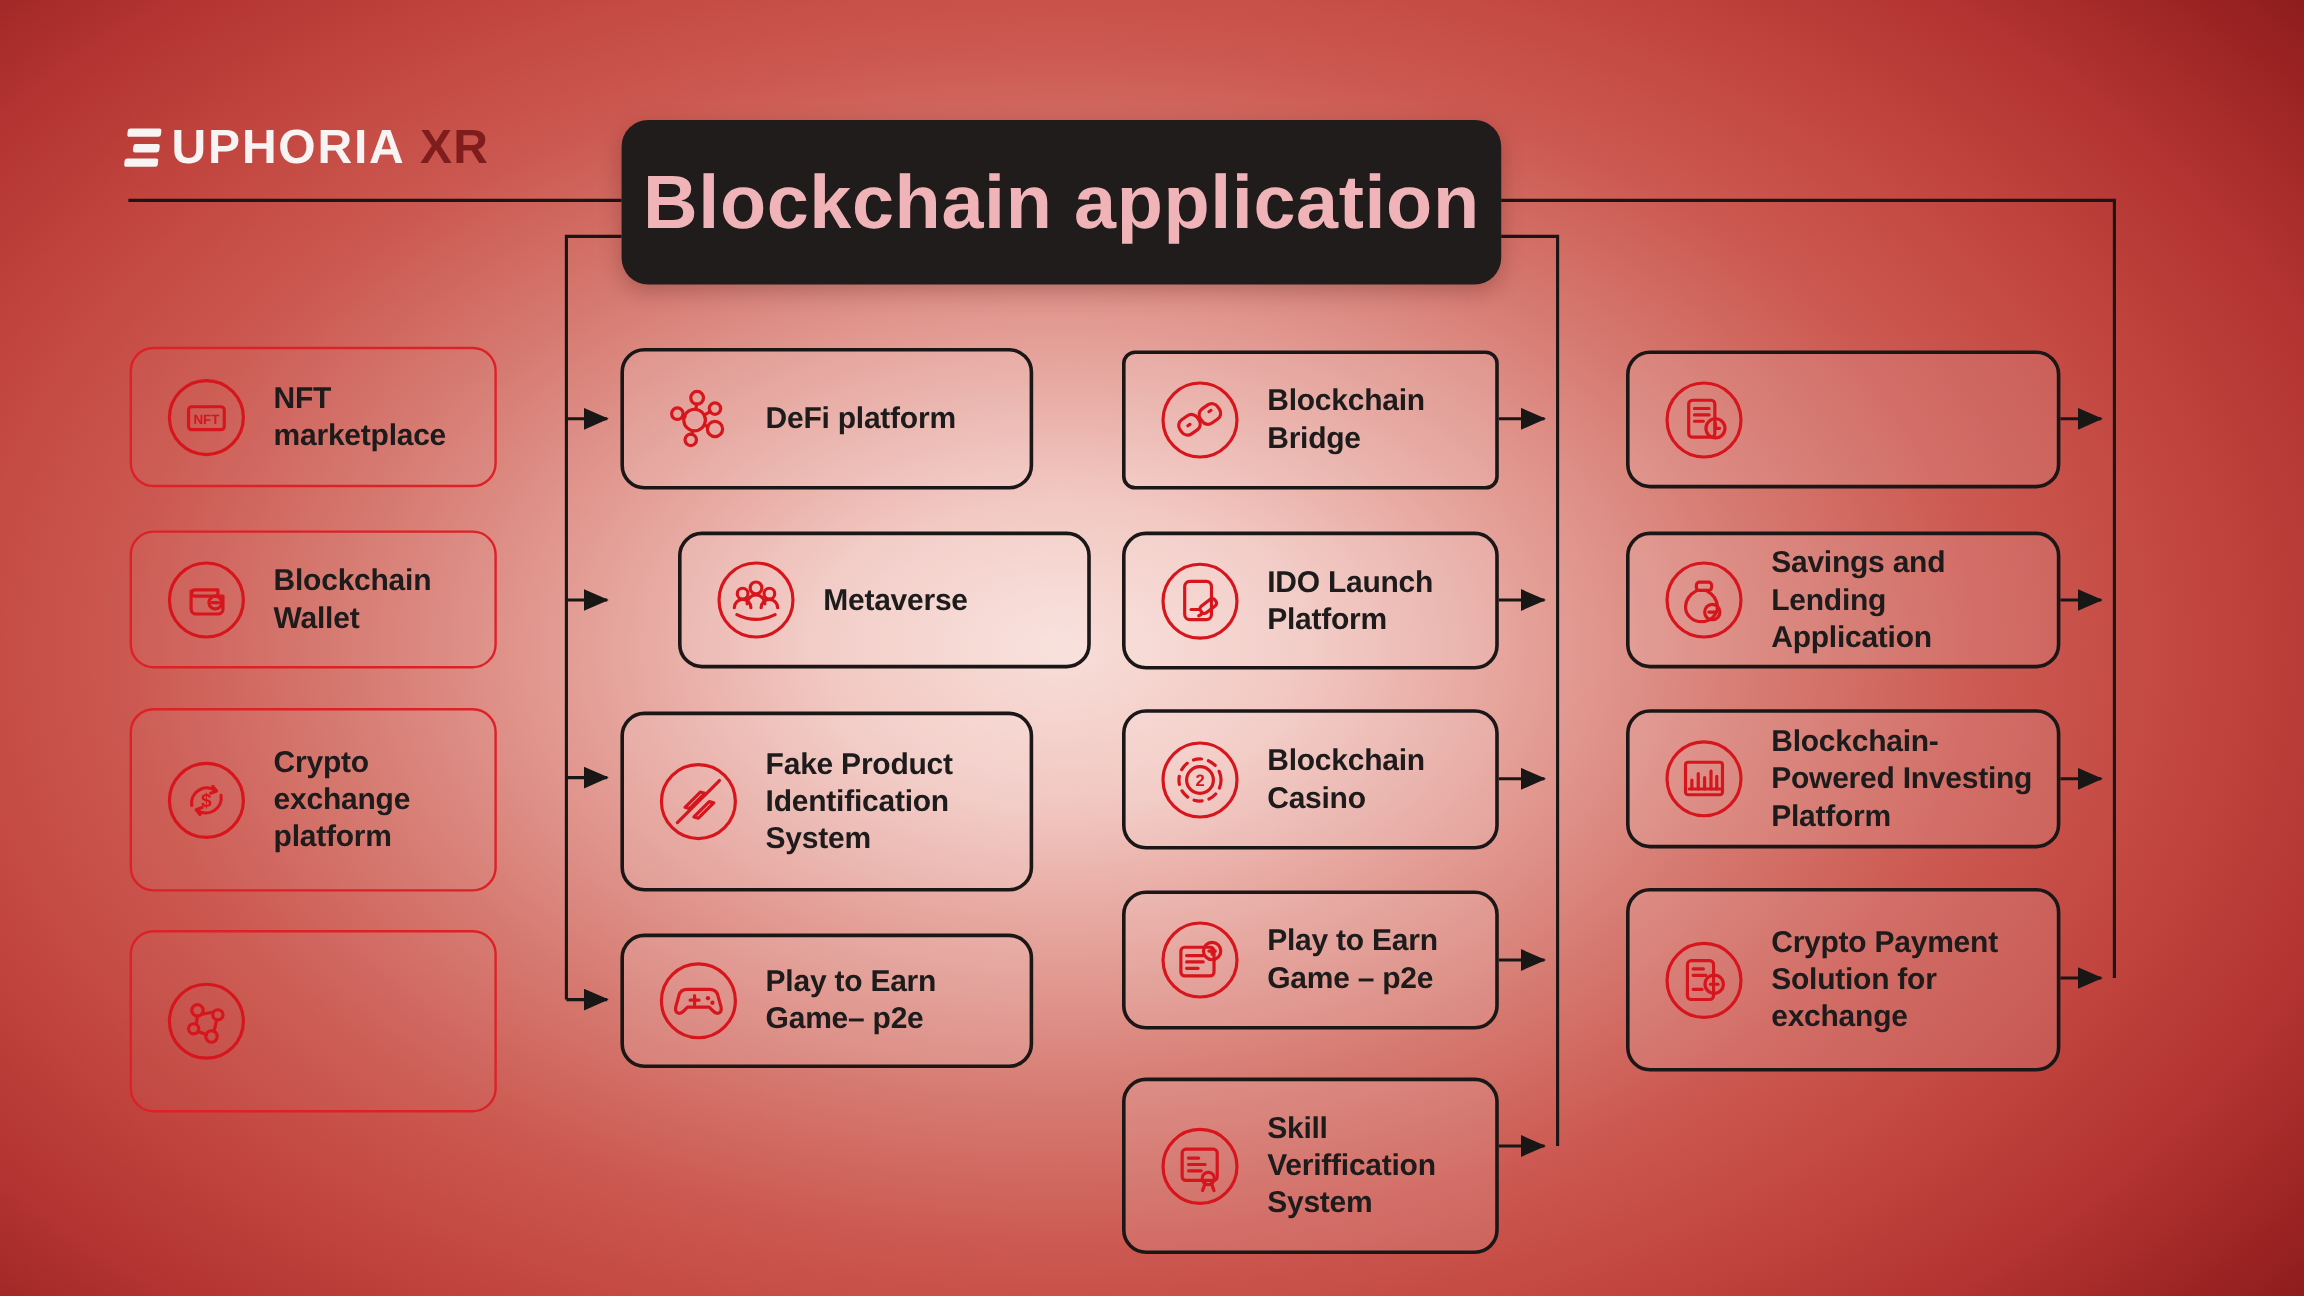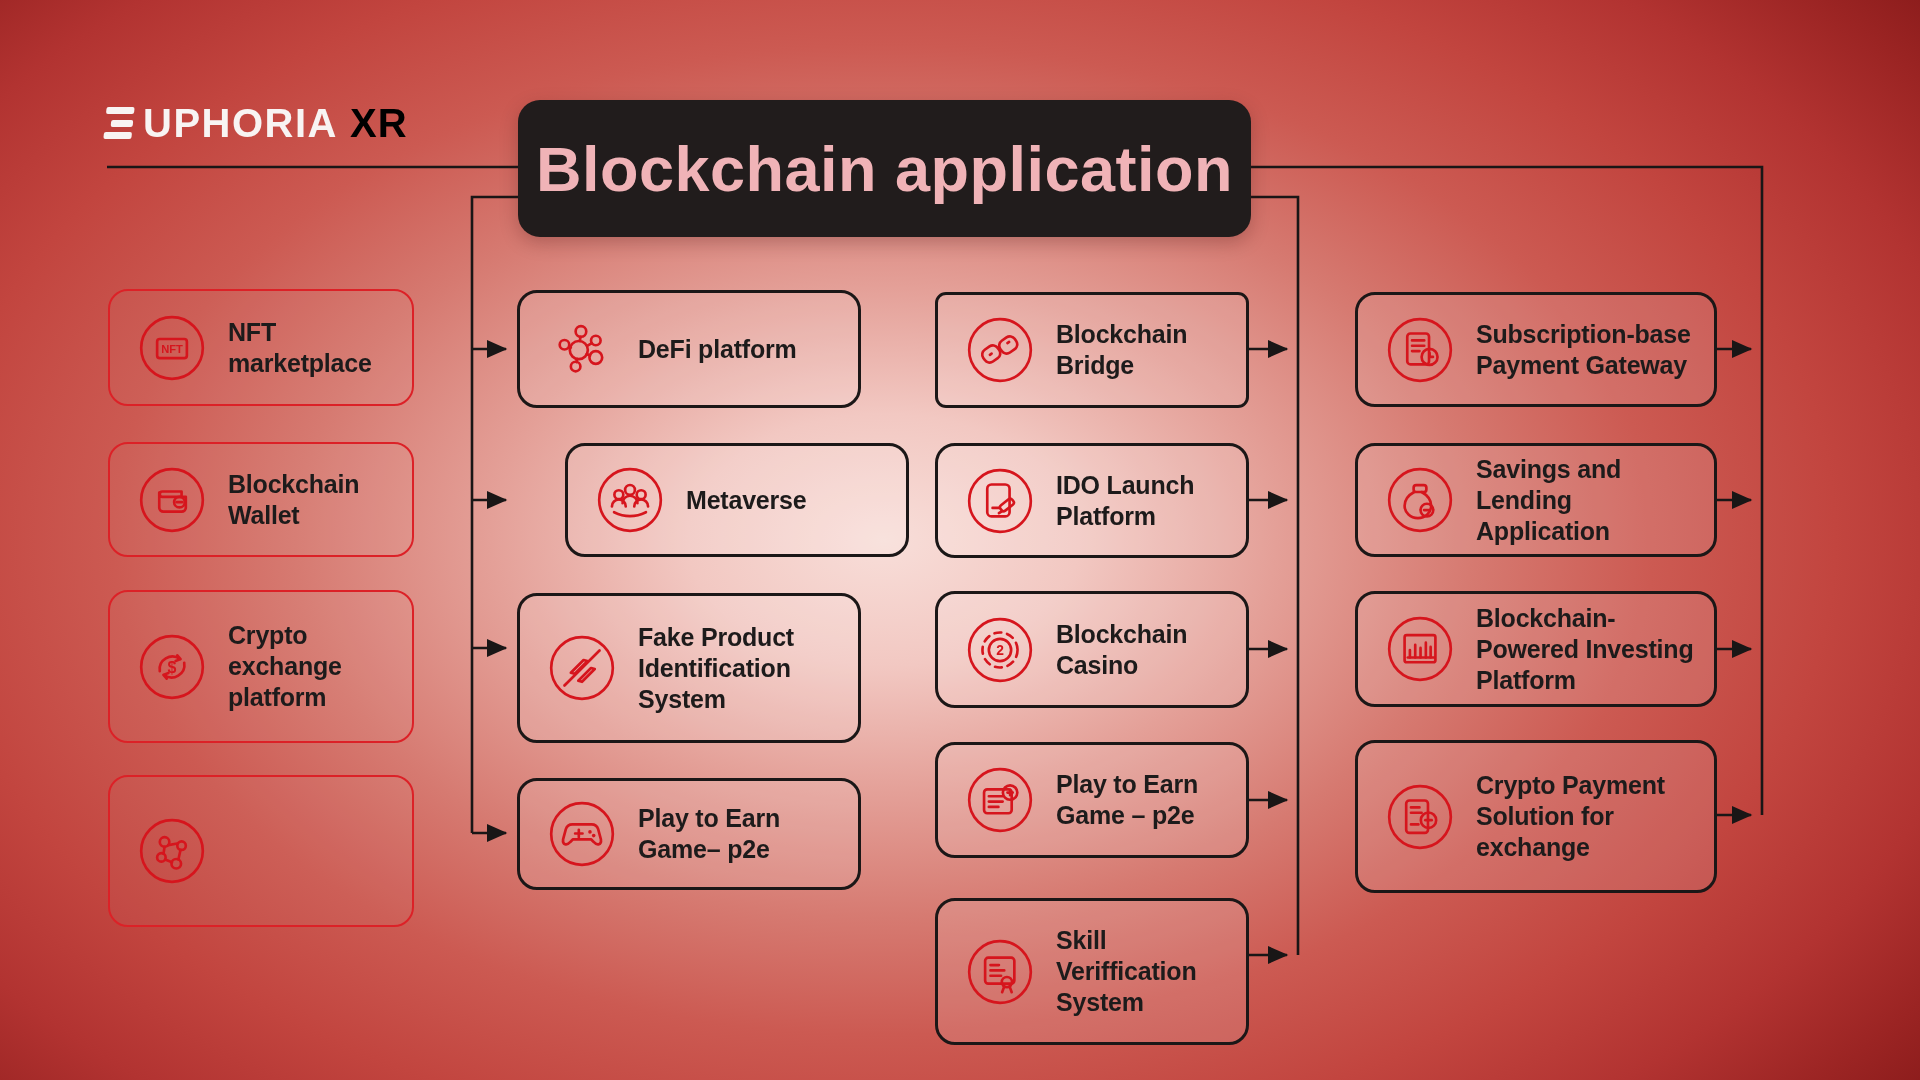--- a/index.html
+++ b/index.html
@@ -75,21 +75,21 @@
   </g>
 </svg>
 
 <div class="logo">
   <span class="logo-mark">
     <span class="bar b1"></span>
       <span class="bar b2"></span>
       <span class="bar b3"></span>
   </span>
   <span class="logo-text">UPHORIA</span>
-  <span class="logo-suffix" style="color:#000000;">XR</span>
+  <span class="logo-suffix" style="color:#7f1d1d;">XR</span>
 </div>
 
 <div class="header-box">
   <span class="header-title">Blockchain application</span>
 </div>
 
 <div id="cards">
     <div class="card red" style="left: 108px; top: 289px; width: 306px; height: 117px;">
       <span class="icon-wrap">
         <svg viewBox="0 0 64 64" fill="none" stroke="#d6151d" stroke-width="2.5" stroke-linecap="round" stroke-linejoin="round">
@@ -249,21 +249,20 @@
     <div class="card dark" style="left: 1355px; top: 292px; width: 362px; height: 115px;">
       <span class="icon-wrap">
         <svg viewBox="0 0 64 64" fill="none" stroke="#d6151d" stroke-width="2.5" stroke-linecap="round" stroke-linejoin="round">
           <circle cx="32" cy="32" r="29"></circle>
           <rect x="20" y="16.5" width="20.5" height="29" rx="3"></rect>
           <path d="M24.5 23 h11.5 M24.5 28 h11.5 M24.5 33 h7"></path>
           <circle cx="41" cy="38.5" r="7.5"></circle>
           <path d="M41 34.8 v3.7 h3.2"></path>
         </svg>
       </span>
-      <span class="label">Subscription-base Payment Gateway</span>
     </div>
     <div class="card dark" style="left: 1355px; top: 443px; width: 362px; height: 114px;">
       <span class="icon-wrap">
         <svg viewBox="0 0 64 64" fill="none" stroke="#d6151d" stroke-width="2.5" stroke-linecap="round" stroke-linejoin="round">
           <circle cx="32" cy="32" r="29"></circle>
           <path d="M26.5 24.5 c-5.5 3 -9 8 -9 13 a12.5 11.5 0 0 0 25 0 c0 -5 -3.5 -10 -9 -13"></path>
           <rect x="26" y="18" width="12" height="6.5" rx="2.5"></rect>
           <circle cx="38.5" cy="41.5" r="6"></circle>
           <path d="M35.8 41.5 h5.4"></path>
         </svg>

